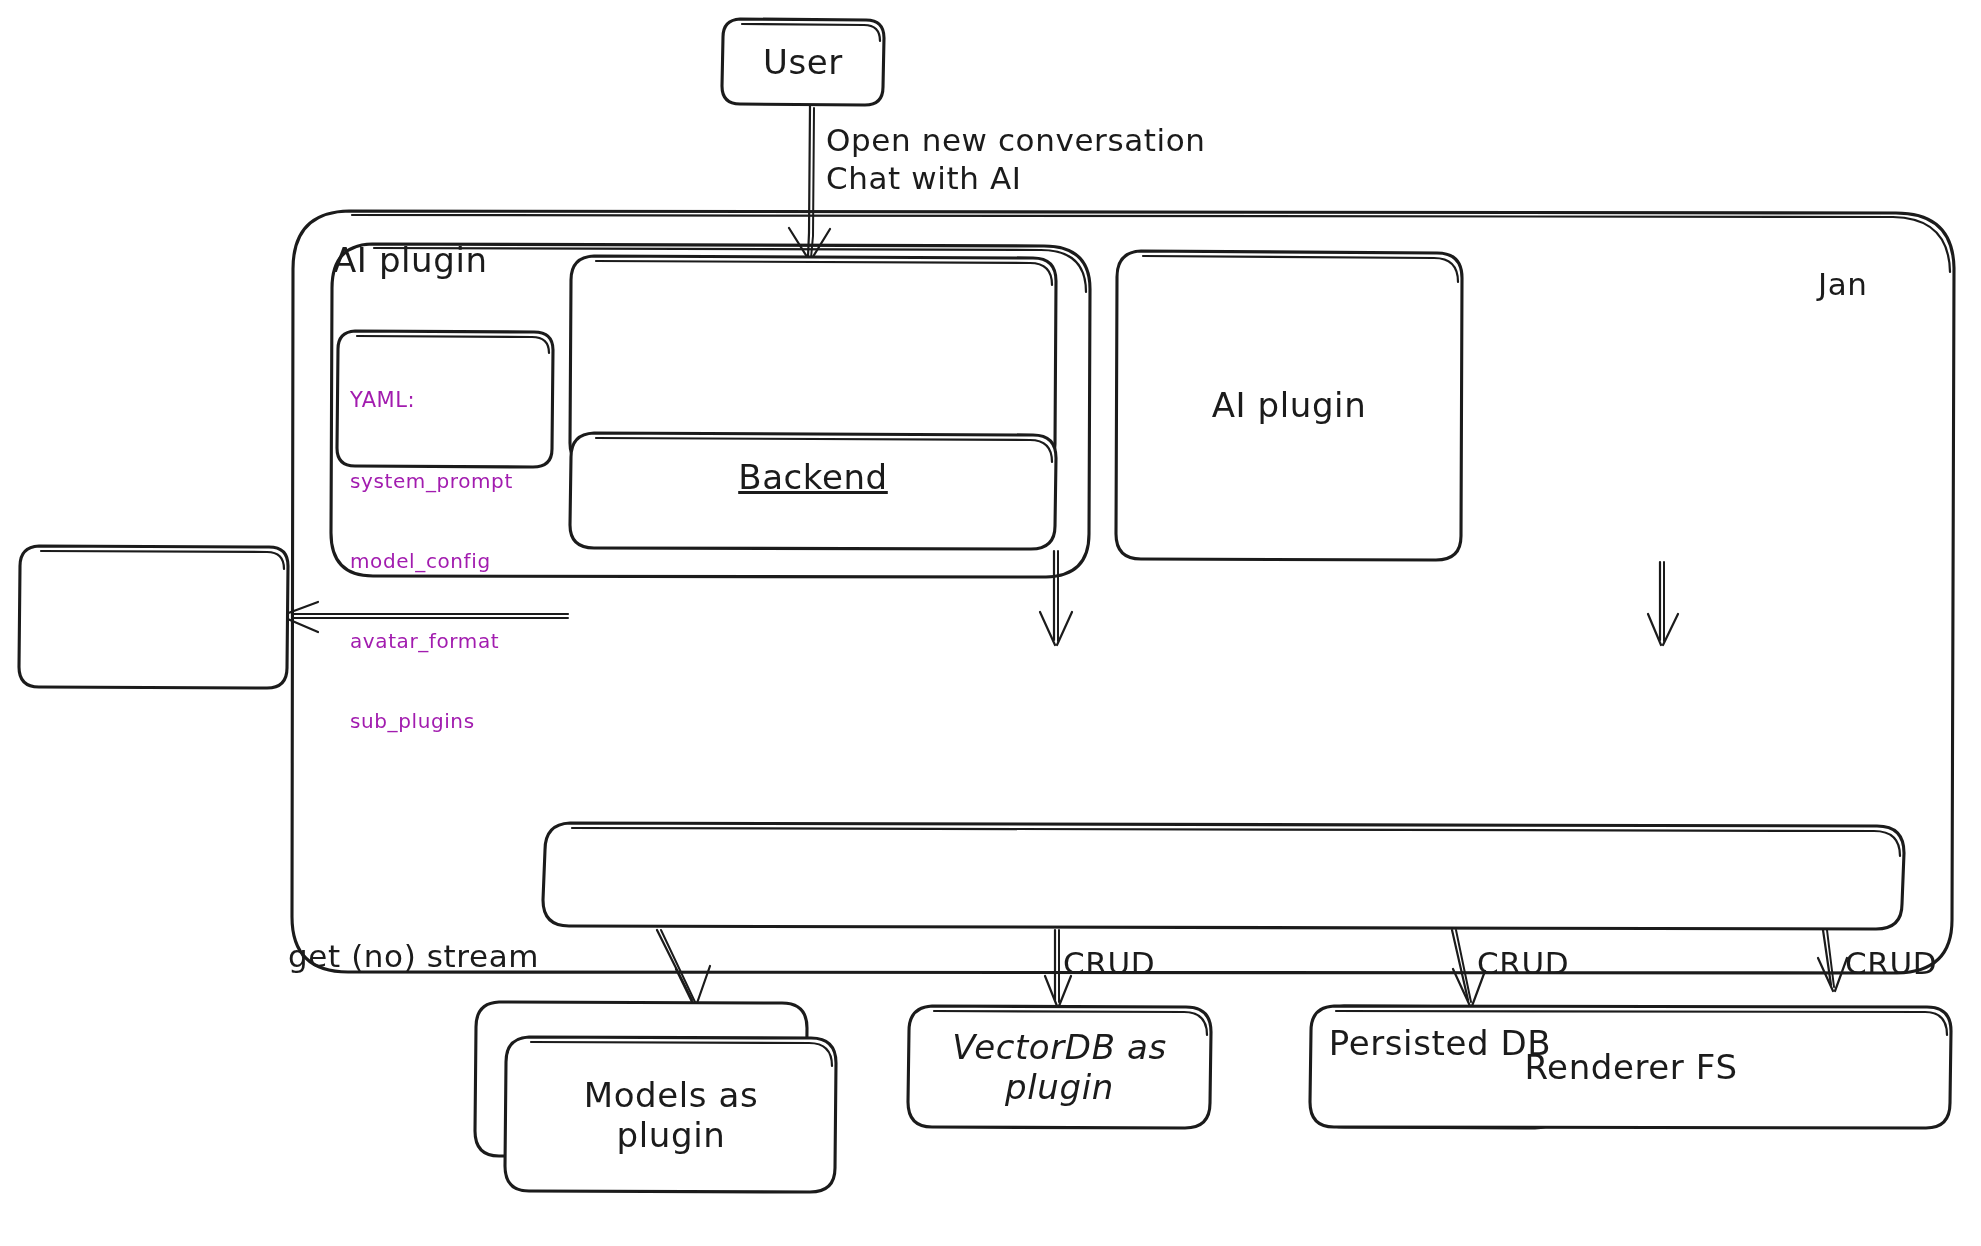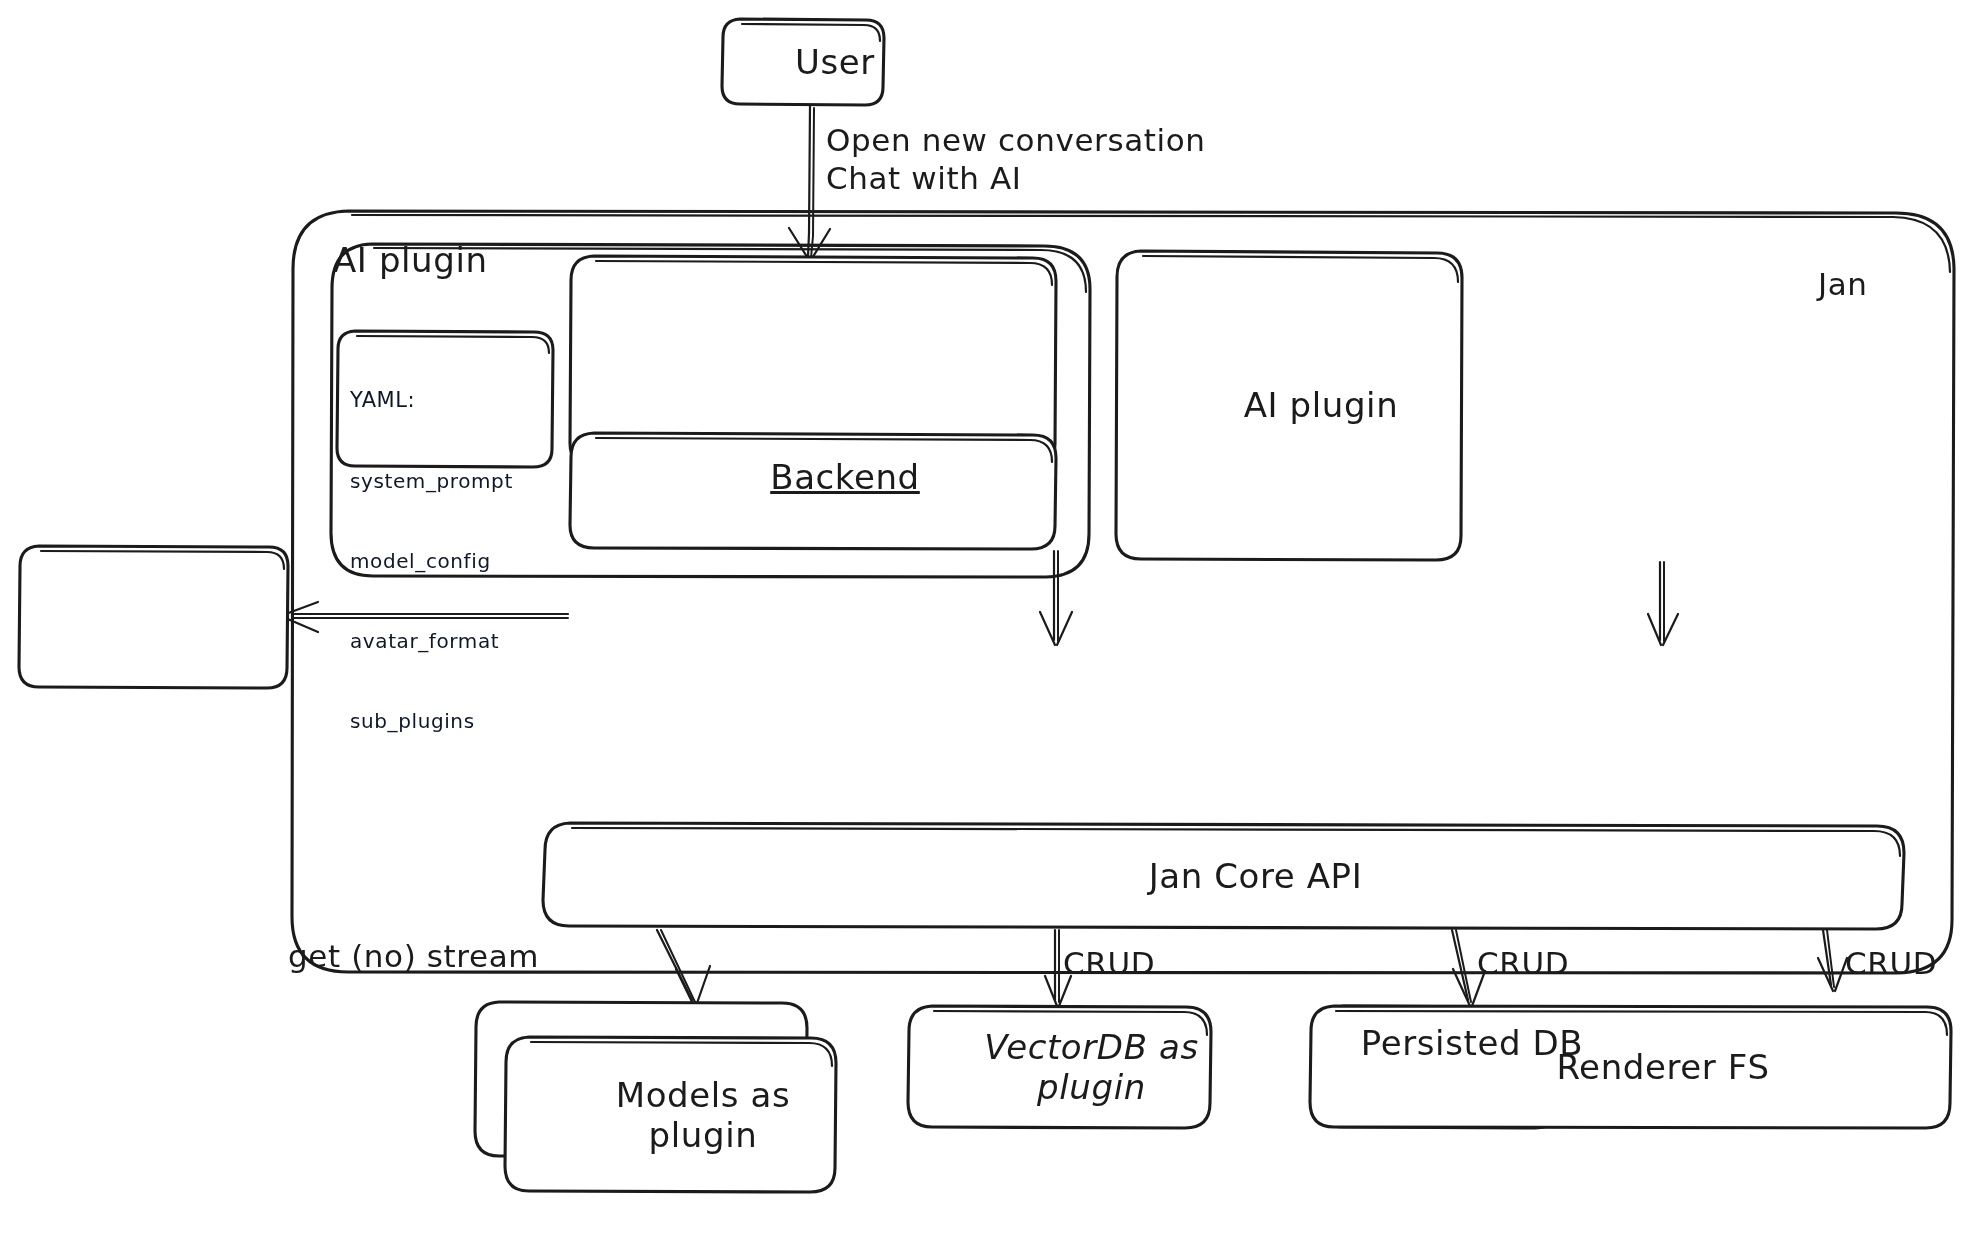--- a/index.html
+++ b/index.html
@@ -16,26 +16,26 @@
   }
   .node-label{text-align:center;}
   .hand{font-style:normal;letter-spacing:0.6px;}
   .big{font-size:34px;}
   .mid{font-size:31px;}
   .yaml-block{
     position:absolute;
     font-family:"DejaVu Sans",sans-serif;
     font-size:20px;
     line-height:1.33;
-    color:#0f172a;
+    color:#a21caf;
     text-align:left;
     white-space:pre;
   }
   .yaml-block .ytitle{font-size:21px;letter-spacing:0.5px;}
-  .ctr{display:flex;align-items:center;justify-content:center;margin-left:32px;}
+  .ctr{display:flex;align-items:center;justify-content:center;}
 </style>
 </head>
 <body>
 
 <div id="stage">
 
   <svg id="diagram" viewBox="0 0 1981 1246">
     <defs>
       <style>
         .s  { fill:none; stroke:#1b1b1b; stroke-width:3.1; stroke-linecap:round; stroke-linejoin:round; }
@@ -192,21 +192,20 @@
 
   <div class="yaml-block" style="left:350px;top:334px;">
     <div class="hand ytitle">YAML:</div>
     <div class="hand">system_prompt</div>
     <div class="hand">model_config</div>
     <div class="hand">avatar_format</div>
     <div class="hand">sub_plugins</div>
   </div>
 
 
-  <div class="node-label hand big ctr" style="left:543px;top:823px;width:1361px;height:106px;">Jan Core API</div>
 
   <div class="edge-label hand mid" style="left:288px;top:938px;">get (no) stream</div>
 
   <div class="edge-label hand mid" style="left:1063px;top:945px;">CRUD</div>
   <div class="edge-label hand mid" style="left:1477px;top:945px;">CRUD</div>
   <div class="edge-label hand mid" style="left:1845px;top:945px;">CRUD</div>
 
   <div class="node-label hand big ctr" style="left:506px;top:1038px;width:330px;height:154px;">
     <span style="white-space:pre-line;">Models as
 plugin</span>

